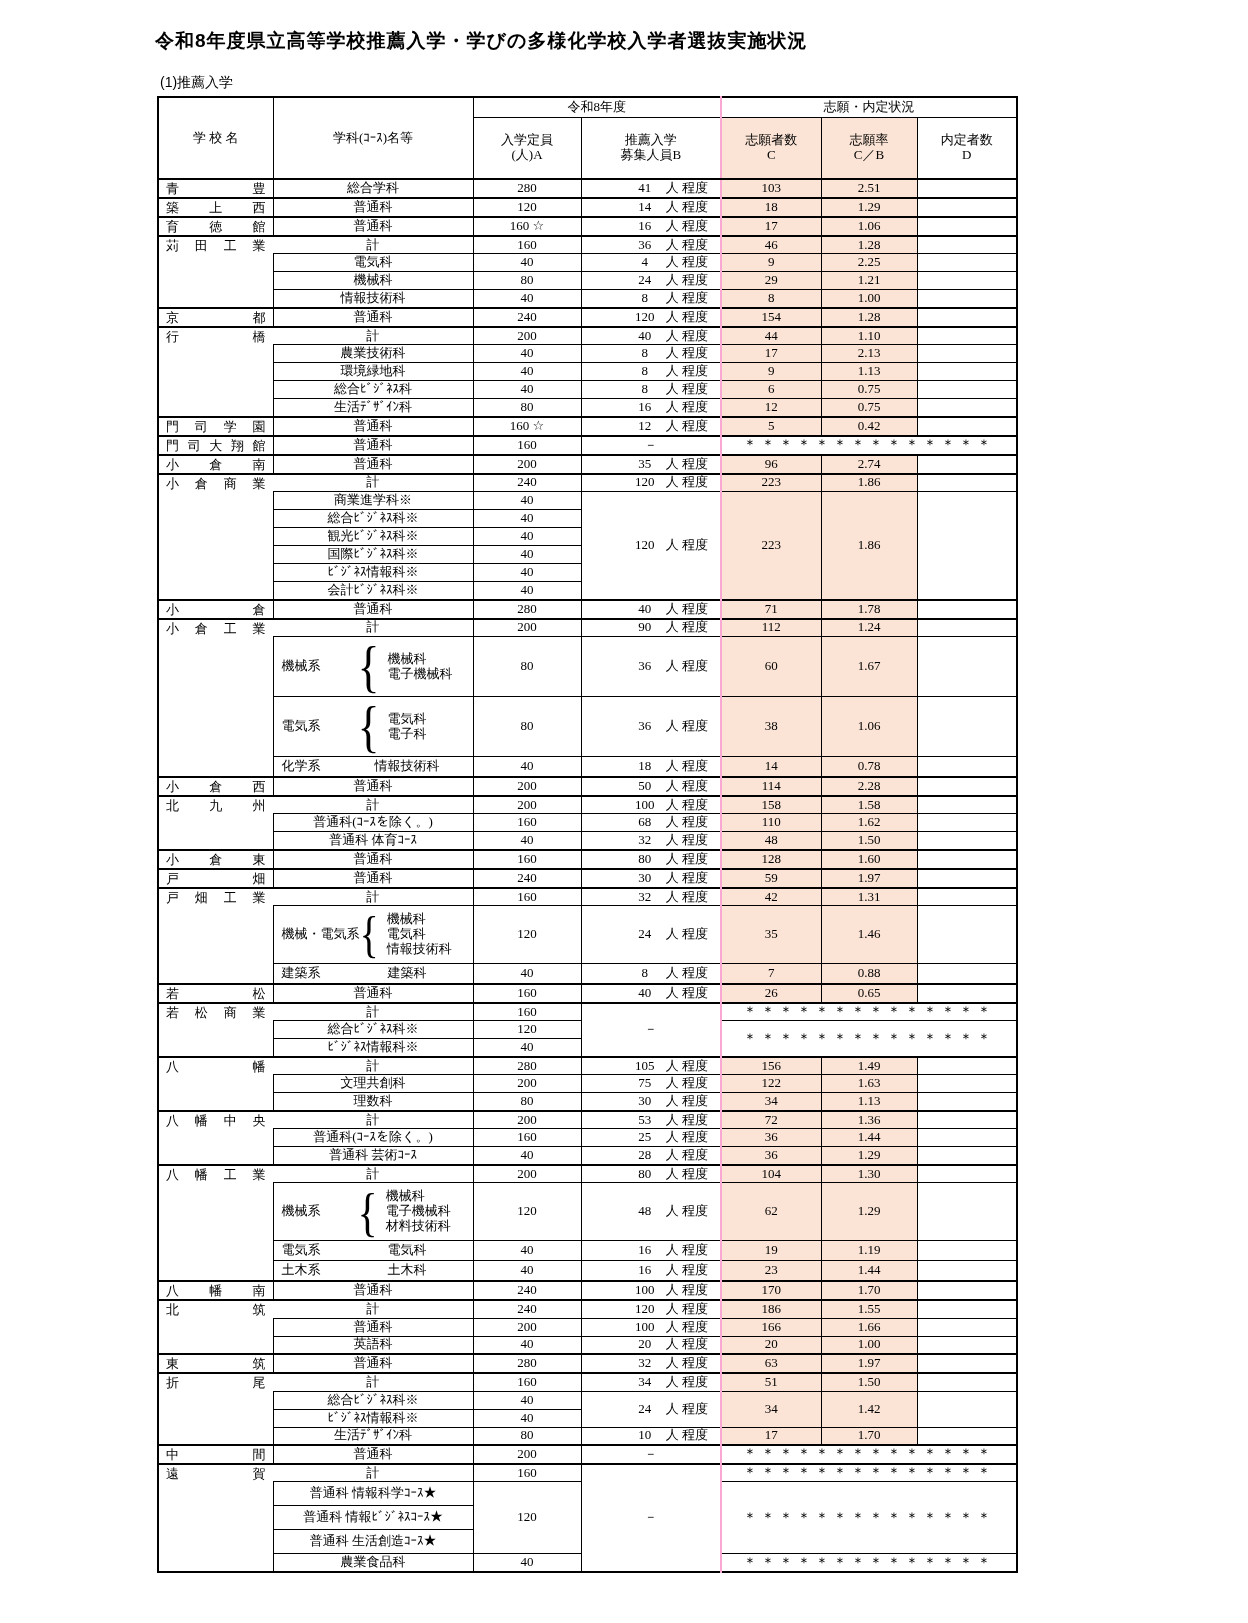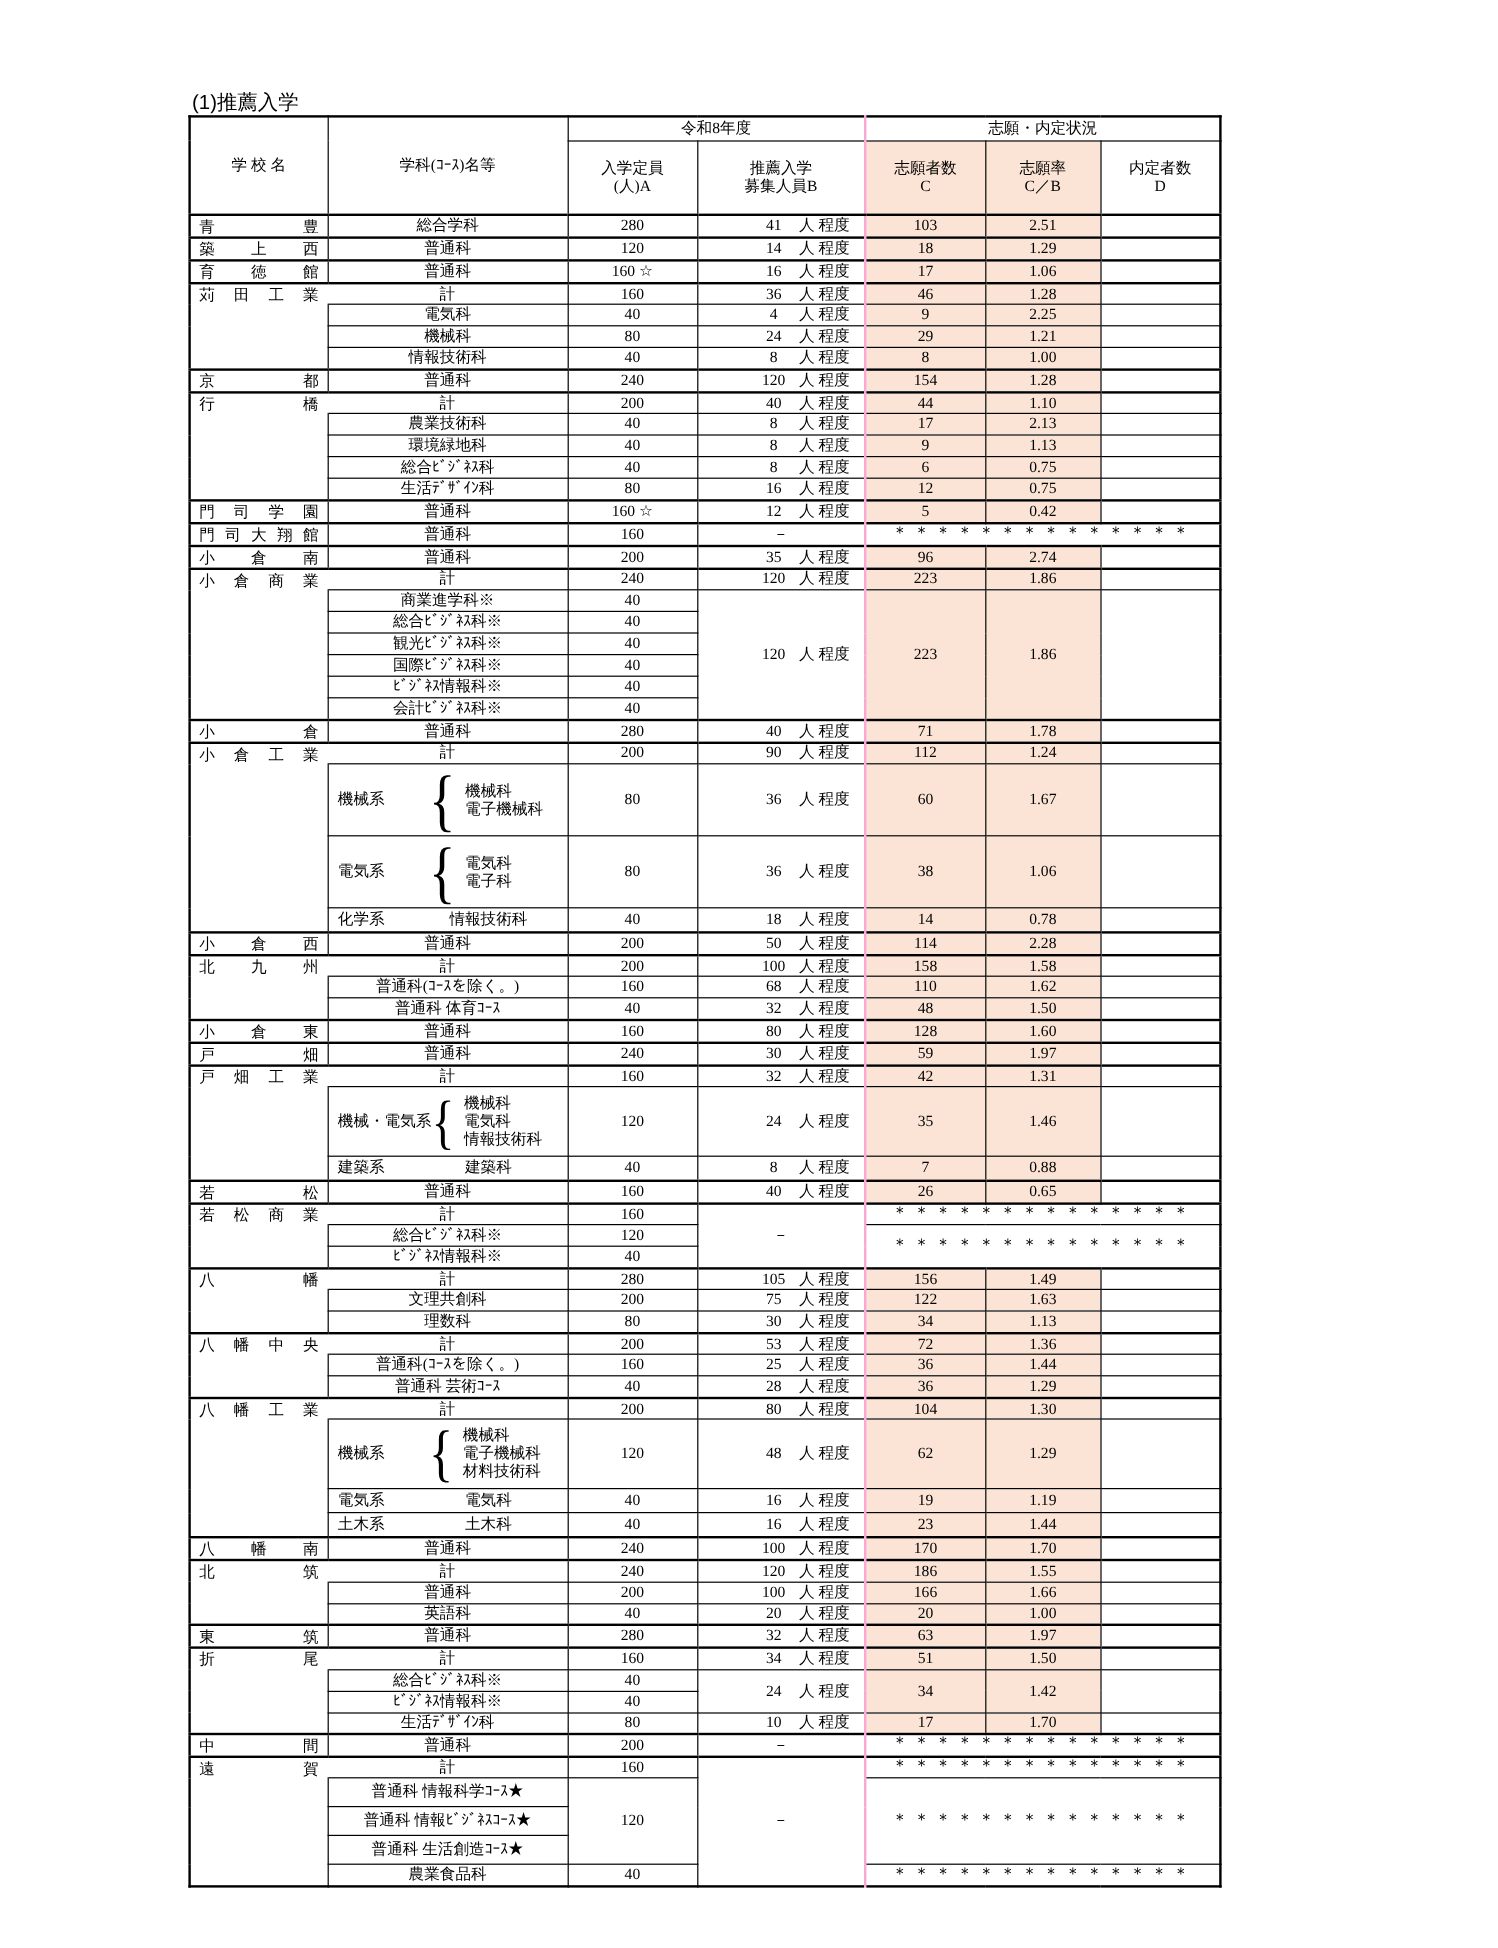--- a/index.html
+++ b/index.html
@@ -1,21 +1,21 @@
 <!DOCTYPE html>
 <html><head>
 <meta charset="utf-8">
 <style>
   html,body{margin:0;padding:0;background:#fff;}
   .page{position:relative;width:1248px;height:1623px;background:#ffffff;overflow:hidden;
         font-family:"Liberation Serif","DejaVu Serif",serif;color:#000;}
   .title{position:absolute;left:155px;top:28px;font-family:"Liberation Sans","DejaVu Sans",sans-serif;
          font-weight:bold;font-size:19px;letter-spacing:1px;margin:0;}
   .subtitle{position:absolute;left:160px;top:74px;font-family:"Liberation Sans","DejaVu Sans",sans-serif;
-         font-size:17px;}
+         font-size:14px;}
   table.main{position:absolute;left:157px;top:96px;border-collapse:collapse;table-layout:fixed;
          width:859px;border:2.5px solid #000;font-size:13px;}
   td{border:1px solid #000;padding:0;text-align:center;vertical-align:middle;line-height:1.15;overflow:hidden;}
   tr{height:18px;}
   tr.sep td{border-top:2px solid #000;}
   thead tr.h2 td{border-bottom:2px solid #000;}
   td.cthick{border-left:2px solid #f9a8d4;}
   td.hl{background:#fbe4d5;}
   td.noleft{border-left-style:hidden;}
   td.sch{vertical-align:top;}
@@ -30,20 +30,21 @@
   .gsys{min-width:76px;white-space:nowrap;text-align:left;}
   .gbrace{font-weight:300;line-height:0;transform:scaleY(1.25);font-family:"Liberation Serif",serif;}
   .gitems{flex:1;display:flex;flex-direction:column;justify-content:space-between;height:100%;
           box-sizing:border-box;padding:4px 0 4px 8px;}
   .gone{flex:1;text-align:center;padding-right:14px;}
 </style>
 </head>
 <body>
 
 <div class="page">
+  <h1 class="title">令和8年度県立高等学校推薦入学・学びの多様化学校入学者選抜実施状況</h1>
   <div class="subtitle">(1)推薦入学</div>
 
   <table class="main">
     <colgroup>
       <col style="width:115px">
         <col style="width:200px">
         <col style="width:108px">
       <col style="width:140px">
         <col style="width:100px">
         <col style="width:96px">

